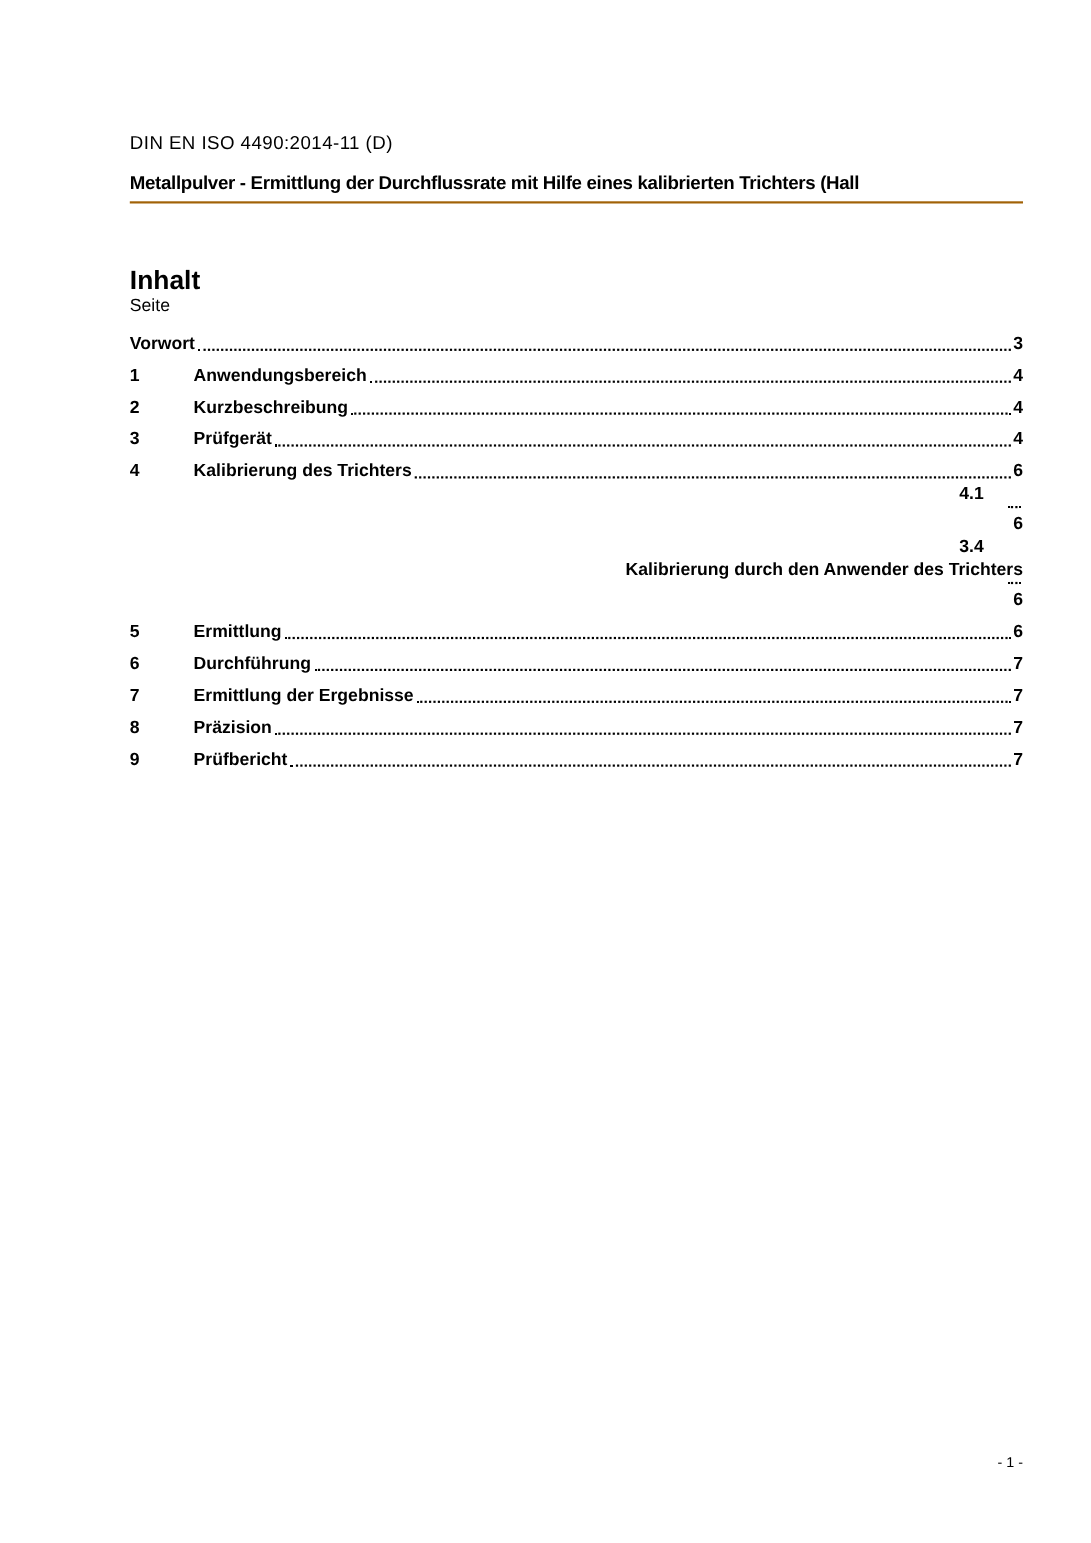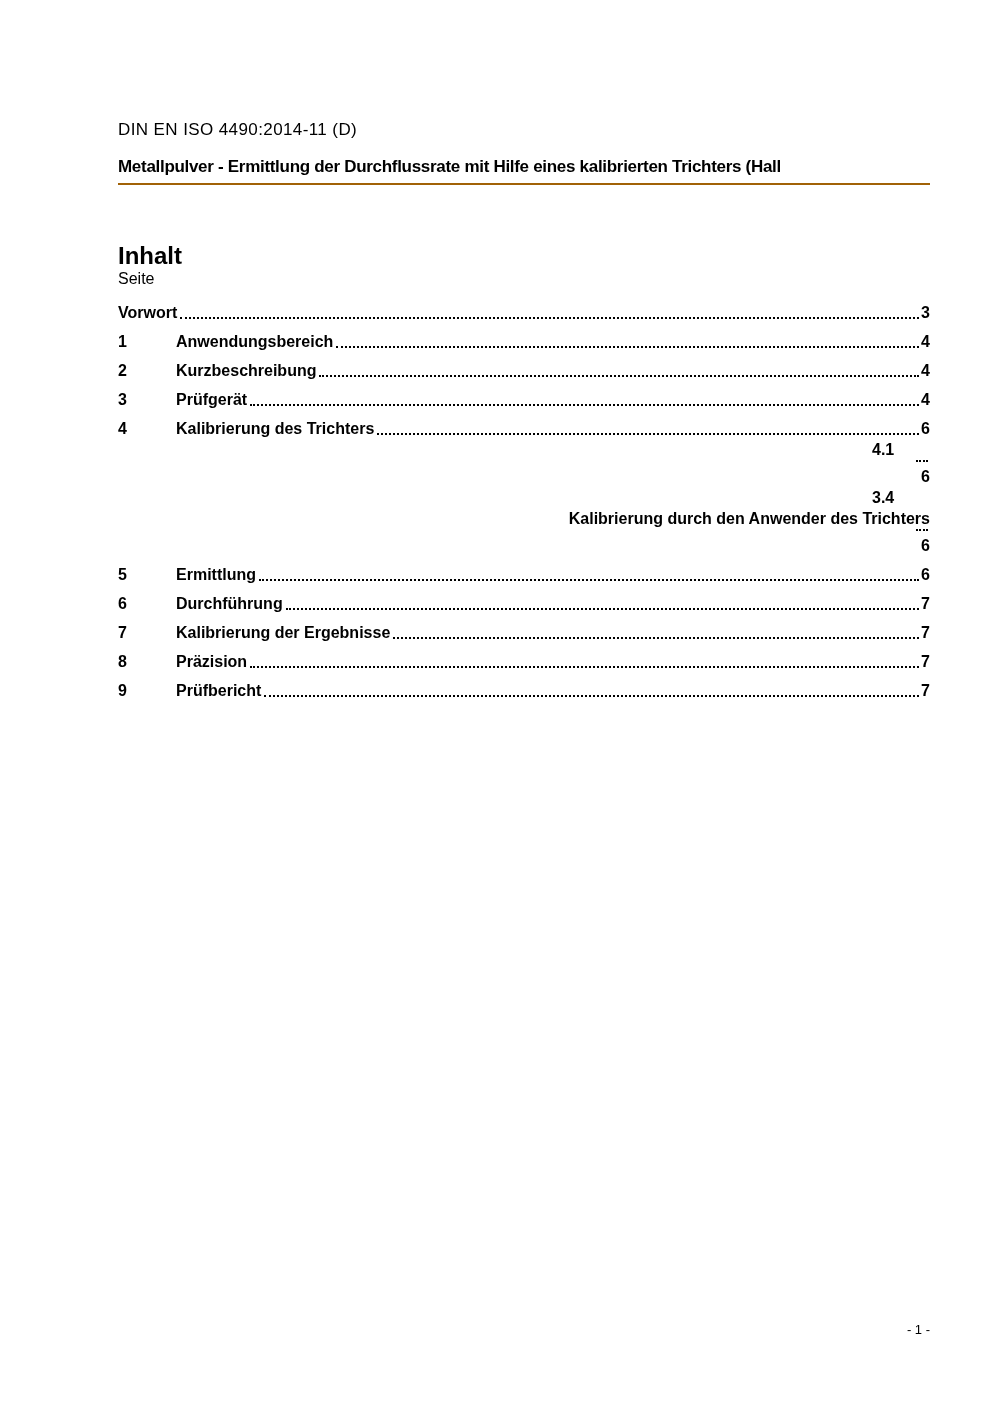--- a/index.html
+++ b/index.html
@@ -159,21 +159,21 @@
     <span class="toc-page">6</span>
   </div>
       <div class="toc-row">
     <span class="toc-num">6</span>
     <span class="toc-label">Durchführung</span>
     <span class="toc-leader"></span>
     <span class="toc-page">7</span>
   </div>
       <div class="toc-row">
     <span class="toc-num">7</span>
-    <span class="toc-label">Kalibrierung der Ergebnisse</span>
+    <span class="toc-label">Ermittlung der Ergebnisse</span>
     <span class="toc-leader"></span>
     <span class="toc-page">7</span>
   </div>
       <div class="toc-row">
     <span class="toc-num">8</span>
     <span class="toc-label">Präzision</span>
     <span class="toc-leader"></span>
     <span class="toc-page">7</span>
   </div>
       <div class="toc-row">

